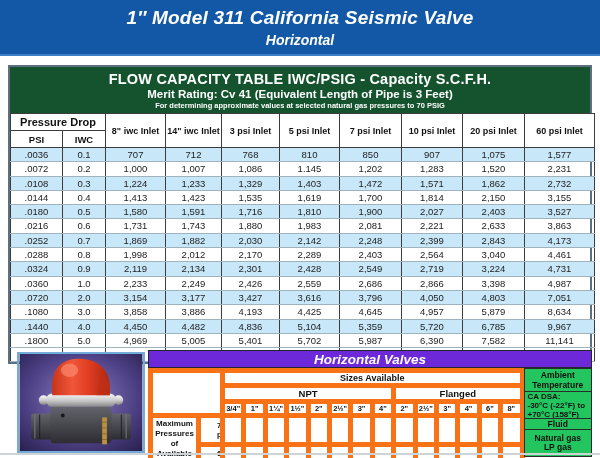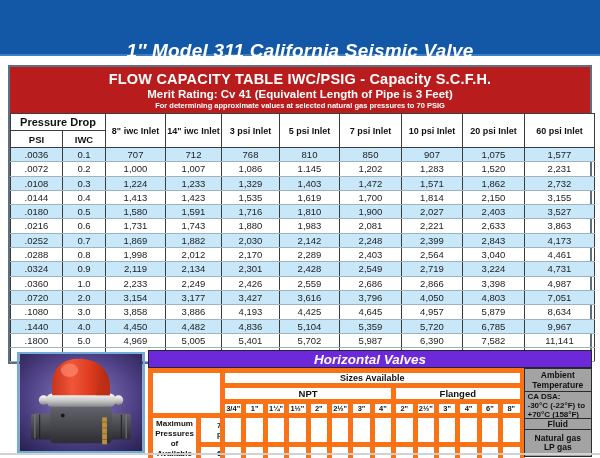--- a/index.html
+++ b/index.html
@@ -3,26 +3,26 @@
 <meta charset="utf-8">
 <style>
   * { margin:0; padding:0; box-sizing:border-box; }
   html,body { width:600px; height:458px; background:#ffffff; font-family:"Liberation Sans", sans-serif; }
   .page { position:relative; width:600px; height:458px; overflow:hidden; background:#fff; }
 
   
   .banner { position:absolute; top:0; left:0; width:600px; height:56px;
             background:#1358a6; border-bottom:2px solid #3d7fc4;
             color:#fff; text-align:center; font-weight:bold; font-style:italic; }
-  .banner .t1 { font-size:19px; padding-top:7px; letter-spacing:0.2px;margin-top:33px; }
+  .banner .t1 { font-size:19px; padding-top:7px; letter-spacing:0.2px; }
   .banner .t2 { font-size:14px; padding-top:3px; }
 
   
   .flowwrap { position:absolute; top:65px; left:8px; width:584px; border:2px solid #5d7081; background:#fff; }
-  .flowhead { background:#b91c1c; color:#fff; text-align:center; padding:4px 0 3px 0; }
+  .flowhead { background:#14532d; color:#fff; text-align:center; padding:4px 0 3px 0; }
   .flowhead .l1 { font-size:14.5px; font-weight:bold; letter-spacing:0.2px; }
   .flowhead .l2 { font-size:11.5px; font-weight:bold; margin-top:1px; }
   .flowhead .l3 { font-size:7.5px; font-weight:bold; margin-top:1px; }
 
   table.flow { border-collapse:collapse; width:100%; table-layout:fixed; }
   table.flow th { border:1px solid #3c3c3c; background:#fff; color:#111; text-align:center; }
   table.flow td { border-left:1px solid #3c3c3c; border-right:1px solid #3c3c3c;
                   border-top:1px solid #9fb3bf; border-bottom:1px solid #9fb3bf;
                   text-align:center; font-size:9.5px; color:#222; height:13.3px; line-height:13.3px;
                   white-space:nowrap; overflow:hidden; }
@@ -42,21 +42,21 @@
   table.vgrid { border-collapse:collapse; table-layout:fixed; width:372px; }
   table.vgrid td { border:5px solid #f97316; text-align:center; color:#111; background:#fff; overflow:hidden; }
   .r1 td { height:12px; font-size:9px; font-weight:bold; }
   .r2 td { height:12px; font-size:9.5px; font-weight:bold; }
   .r3 td { height:13px; font-size:7.5px; font-weight:bold; white-space:nowrap; }
   .r4 td, .r5 td { height:22px; font-size:11px; font-weight:bold;padding-left:16px; }
   td.maxlbl { font-size:8px !important; font-weight:bold; line-height:10px; padding:1px; }
   td.psilbl { font-size:7.5px !important; font-weight:bold; }
   td.chk { font-size:11px; }
   .rightcol { width:72px; display:flex; flex-direction:column; margin-left:-1px; }
-  .rightcol .cell { border:1px solid #2b2b2b; margin-top:-1px; background:#a3a3a3; color:#111;
+  .rightcol .cell { border:1px solid #2b2b2b; margin-top:-1px; background:#22c55e; color:#111;
                     font-weight:bold; display:flex; flex-direction:column; justify-content:center; }
   .rightcol .cell:first-child { margin-top:0; }
   .cell.amb { height:24px; font-size:8.5px; text-align:center; line-height:10px; }
   .cell.cadsa { height:28px; font-size:8px; text-align:left; padding-left:3px; line-height:9px; }
   .cell.fluid { height:12px; font-size:8.5px; text-align:center; line-height:10px; }
   .cell.gas { height:28px; font-size:8.5px; text-align:center; line-height:9px; }
 
   .bottomline { position:absolute; top:453px; left:0; width:600px; height:2px; background:#cfd3d6; }
 </style>
 </head>

